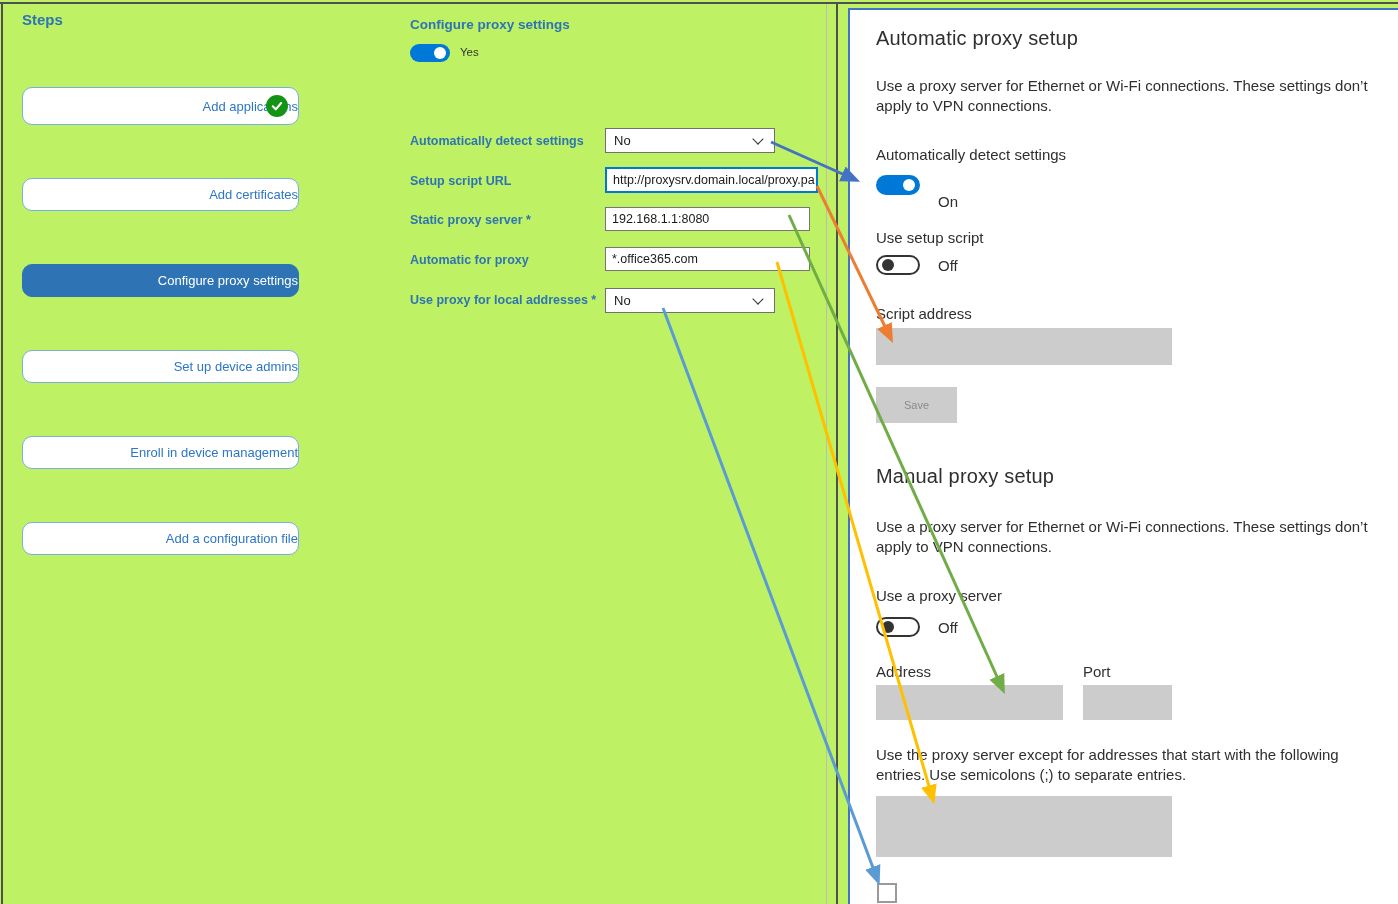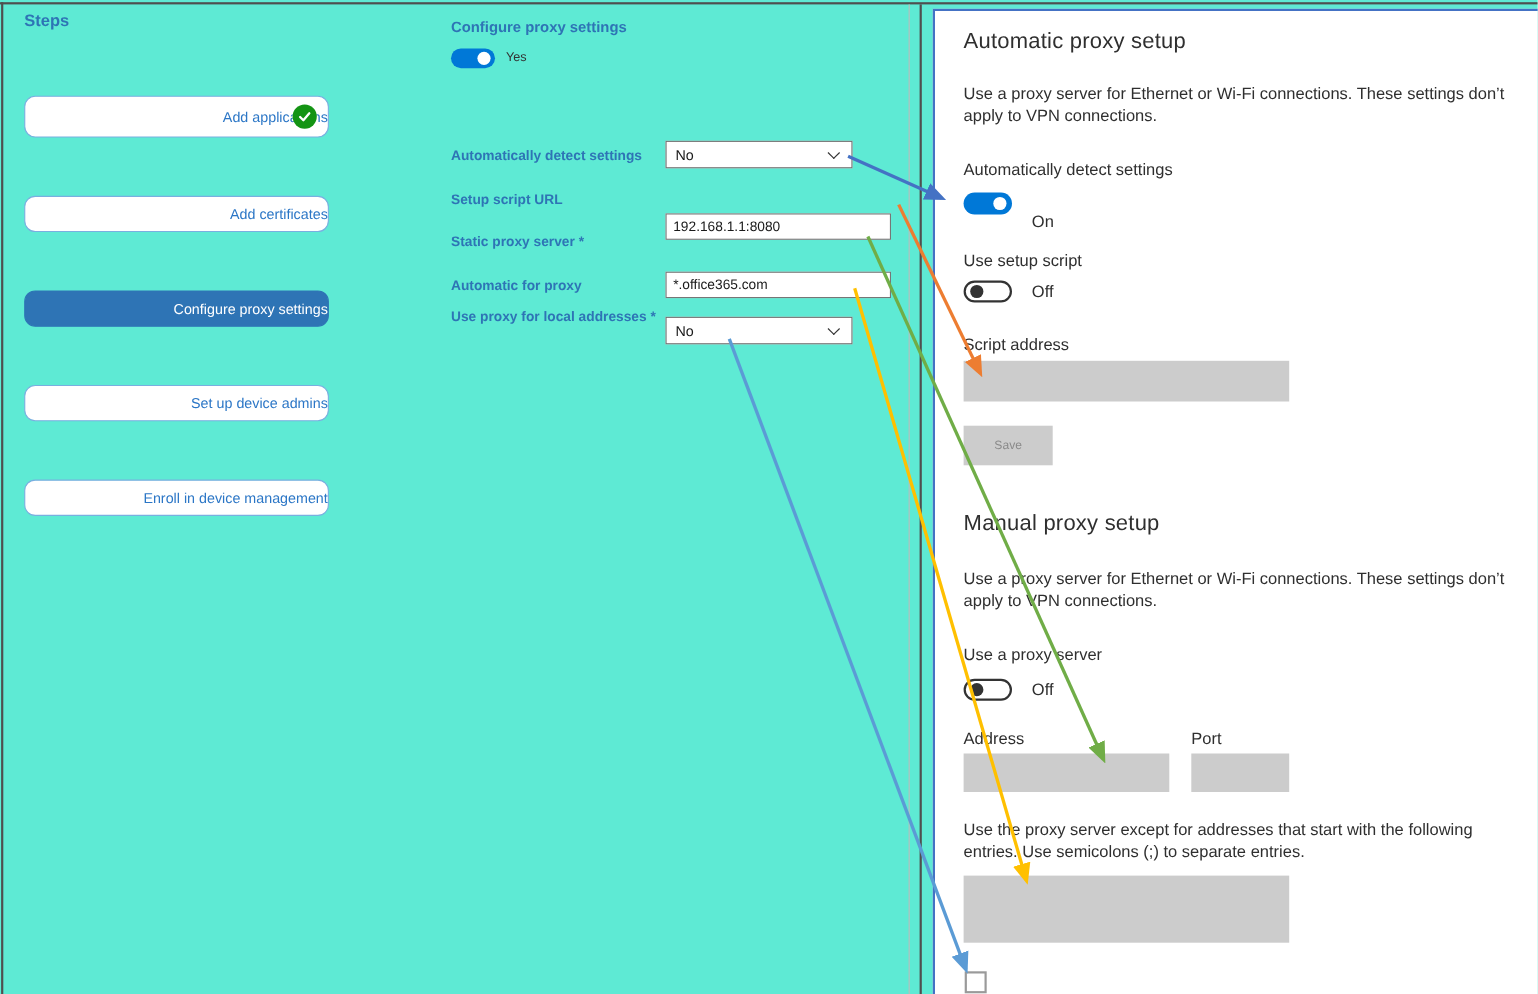--- a/index.html
+++ b/index.html
@@ -1,19 +1,19 @@
 <!DOCTYPE html>
 <html><head>
 <meta charset="utf-8">
 <style>
   * { margin:0; padding:0; box-sizing:border-box; }
   html,body { background:#fff; }
   .page {
     position:relative; width:1398px; height:904px; overflow:hidden;
-    background:#5eead4; font-family:"Liberation Sans", sans-serif;
+    background:#bef264; font-family:"Liberation Sans", sans-serif;
   }
   .outer-top { position:absolute; left:0; top:2px; width:1398px; height:2px; background:#4f4f4f; }
   .outer-left { position:absolute; left:1px; top:2px; width:2px; height:902px; background:#4f4f4f; }
   .divider-light { position:absolute; left:826px; top:4px; width:1px; height:900px; background:#bcbcbc; }
   .divider-dark  { position:absolute; left:836px; top:4px; width:2px; height:900px; background:#4f4f4f; }
 
   
   .steps-title { position:absolute; left:22px; top:11px; font-size:15px; font-weight:700; color:#2e74b5; }
   .steps-list { position:absolute; left:22px; top:40px; width:277px; display:flex; flex-direction:column; gap:6px; }
   .step-btn {
@@ -98,45 +98,51 @@
     </div>
     <div class="step-btn active">
       <span>Configure proxy settings</span>
     </div>
     <div class="step-btn">
       <span>Set up device admins</span>
     </div>
     <div class="step-btn">
       <span>Enroll in device management</span>
     </div>
+    <div class="step-btn">
+      <span>Add a configuration file</span>
+    </div>
   </div>
 
   <div class="form-heading">Configure proxy settings</div>
   <div class="mini-toggle"></div>
   <div class="mini-toggle-label">Yes</div>
 
   <div class="f-label" style="top:134px;">Automatically detect settings</div>
   <div class="f-select" style="top:128px;">
     <span>No</span>
     <span class="chev"></span>
   </div>
 
   <div class="f-label" style="top:174px;">Setup script URL</div>
+  <div class="f-input focused" style="top:167px;">
+    <span>http://proxysrv.domain.local/proxy.pa</span>
+  </div>
 
   <div class="f-label" style="top:213px;">Static proxy server *</div>
-  <div class="f-input" style="top:194px;">
+  <div class="f-input" style="top:207px;">
     <span>192.168.1.1:8080</span>
   </div>
 
   <div class="f-label" style="top:253px;">Automatic for proxy</div>
   <div class="f-input" style="top:247px;">
     <span>*.office365.com</span>
   </div>
 
-  <div class="f-label" style="top:281px;">Use proxy for local addresses *</div>
+  <div class="f-label" style="top:293px;">Use proxy for local addresses *</div>
   <div class="f-select" style="top:288px;">
     <span>No</span>
     <span class="chev"></span>
   </div>
 
   <div class="divider-light"></div>
   <div class="divider-dark"></div>
 
   <div class="settings-panel">
     <div class="sp-h" style="top:17px;">Automatic proxy setup</div>

